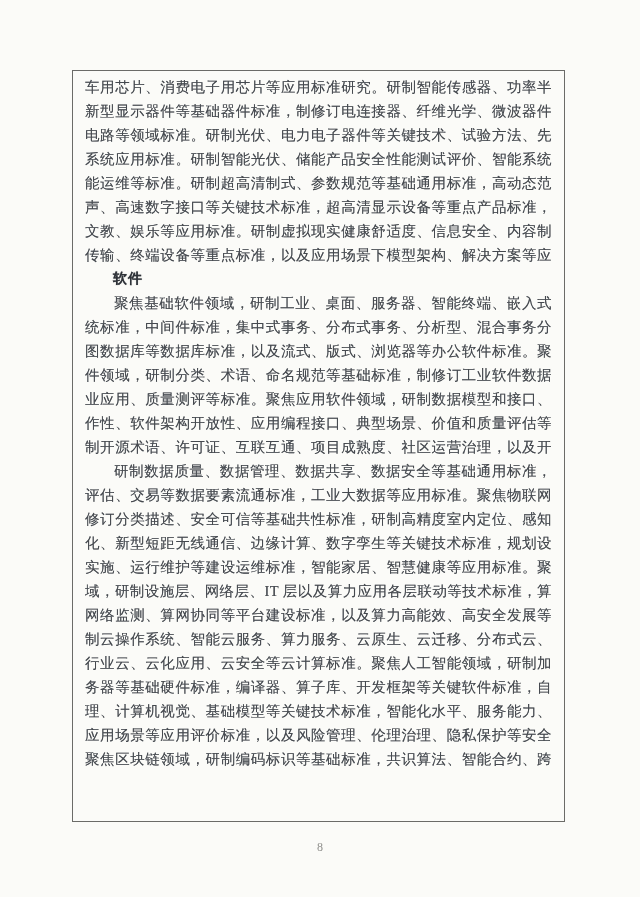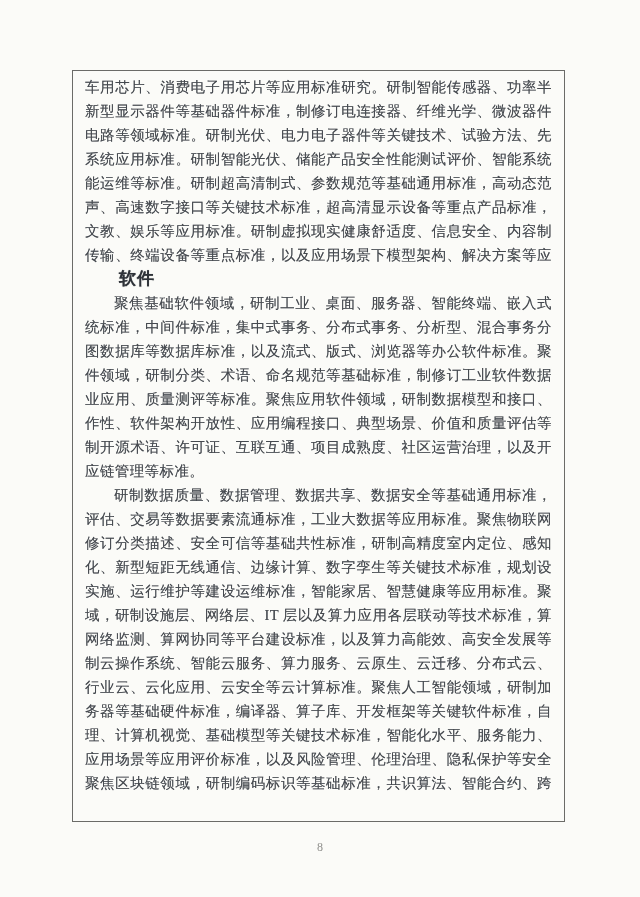--- a/index.html
+++ b/index.html
@@ -42,21 +42,21 @@
     text-shadow: 0 0 0.6px rgba(70,74,80,0.55);
   }
   .line.short {
     text-align: left;
     text-align-last: left;
   }
   .line.indent {
     text-indent: 2em;
   }
   .heading {
-    font-size: 17px;
+    font-size: 14px;
     line-height: 24px;
     height: 24px;
     color: #2e3238;
     font-weight: bold;
     letter-spacing: 1px;
     text-indent: 2em;
     text-shadow: 0 0 0.7px rgba(40,44,50,0.7);
   }
   .page-number {
     position: absolute;
@@ -86,21 +86,20 @@
 
     <div class="heading">软件</div>
 
     <div class="line indent">聚焦基础软件领域，研制工业、桌面、服务器、智能终端、嵌入式等操作系</div>
     <div class="line">统标准，中间件标准，集中式事务、分布式事务、分析型、混合事务分析处理、</div>
     <div class="line">图数据库等数据库标准，以及流式、版式、浏览器等办公软件标准。聚焦工业软</div>
     <div class="line">件领域，研制分类、术语、命名规范等基础标准，制修订工业软件数据模型、行</div>
     <div class="line">业应用、质量测评等标准。聚焦应用软件领域，研制数据模型和接口、系统互操</div>
     <div class="line">作性、软件架构开放性、应用编程接口、典型场景、价值和质量评估等标准。研</div>
     <div class="line">制开源术语、许可证、互联互通、项目成熟度、社区运营治理，以及开源软件供</div>
-    <div class="line short">应链管理等标准。</div>
 
 
     <div class="line indent">研制数据质量、数据管理、数据共享、数据安全等基础通用标准，数据登记、</div>
     <div class="line">评估、交易等数据要素流通标准，工业大数据等应用标准。聚焦物联网领域，制</div>
     <div class="line">修订分类描述、安全可信等基础共性标准，研制高精度室内定位、感知通信一体</div>
     <div class="line">化、新型短距无线通信、边缘计算、数字孪生等关键技术标准，规划设计、部署</div>
     <div class="line">实施、运行维护等建设运维标准，智能家居、智慧健康等应用标准。聚焦算力领</div>
     <div class="line">域，研制设施层、网络层、IT 层以及算力应用各层联动等技术标准，算力调度、</div>
     <div class="line">网络监测、算网协同等平台建设标准，以及算力高能效、高安全发展等标准。研</div>
     <div class="line">制云操作系统、智能云服务、算力服务、云原生、云迁移、分布式云、边缘云、</div>

